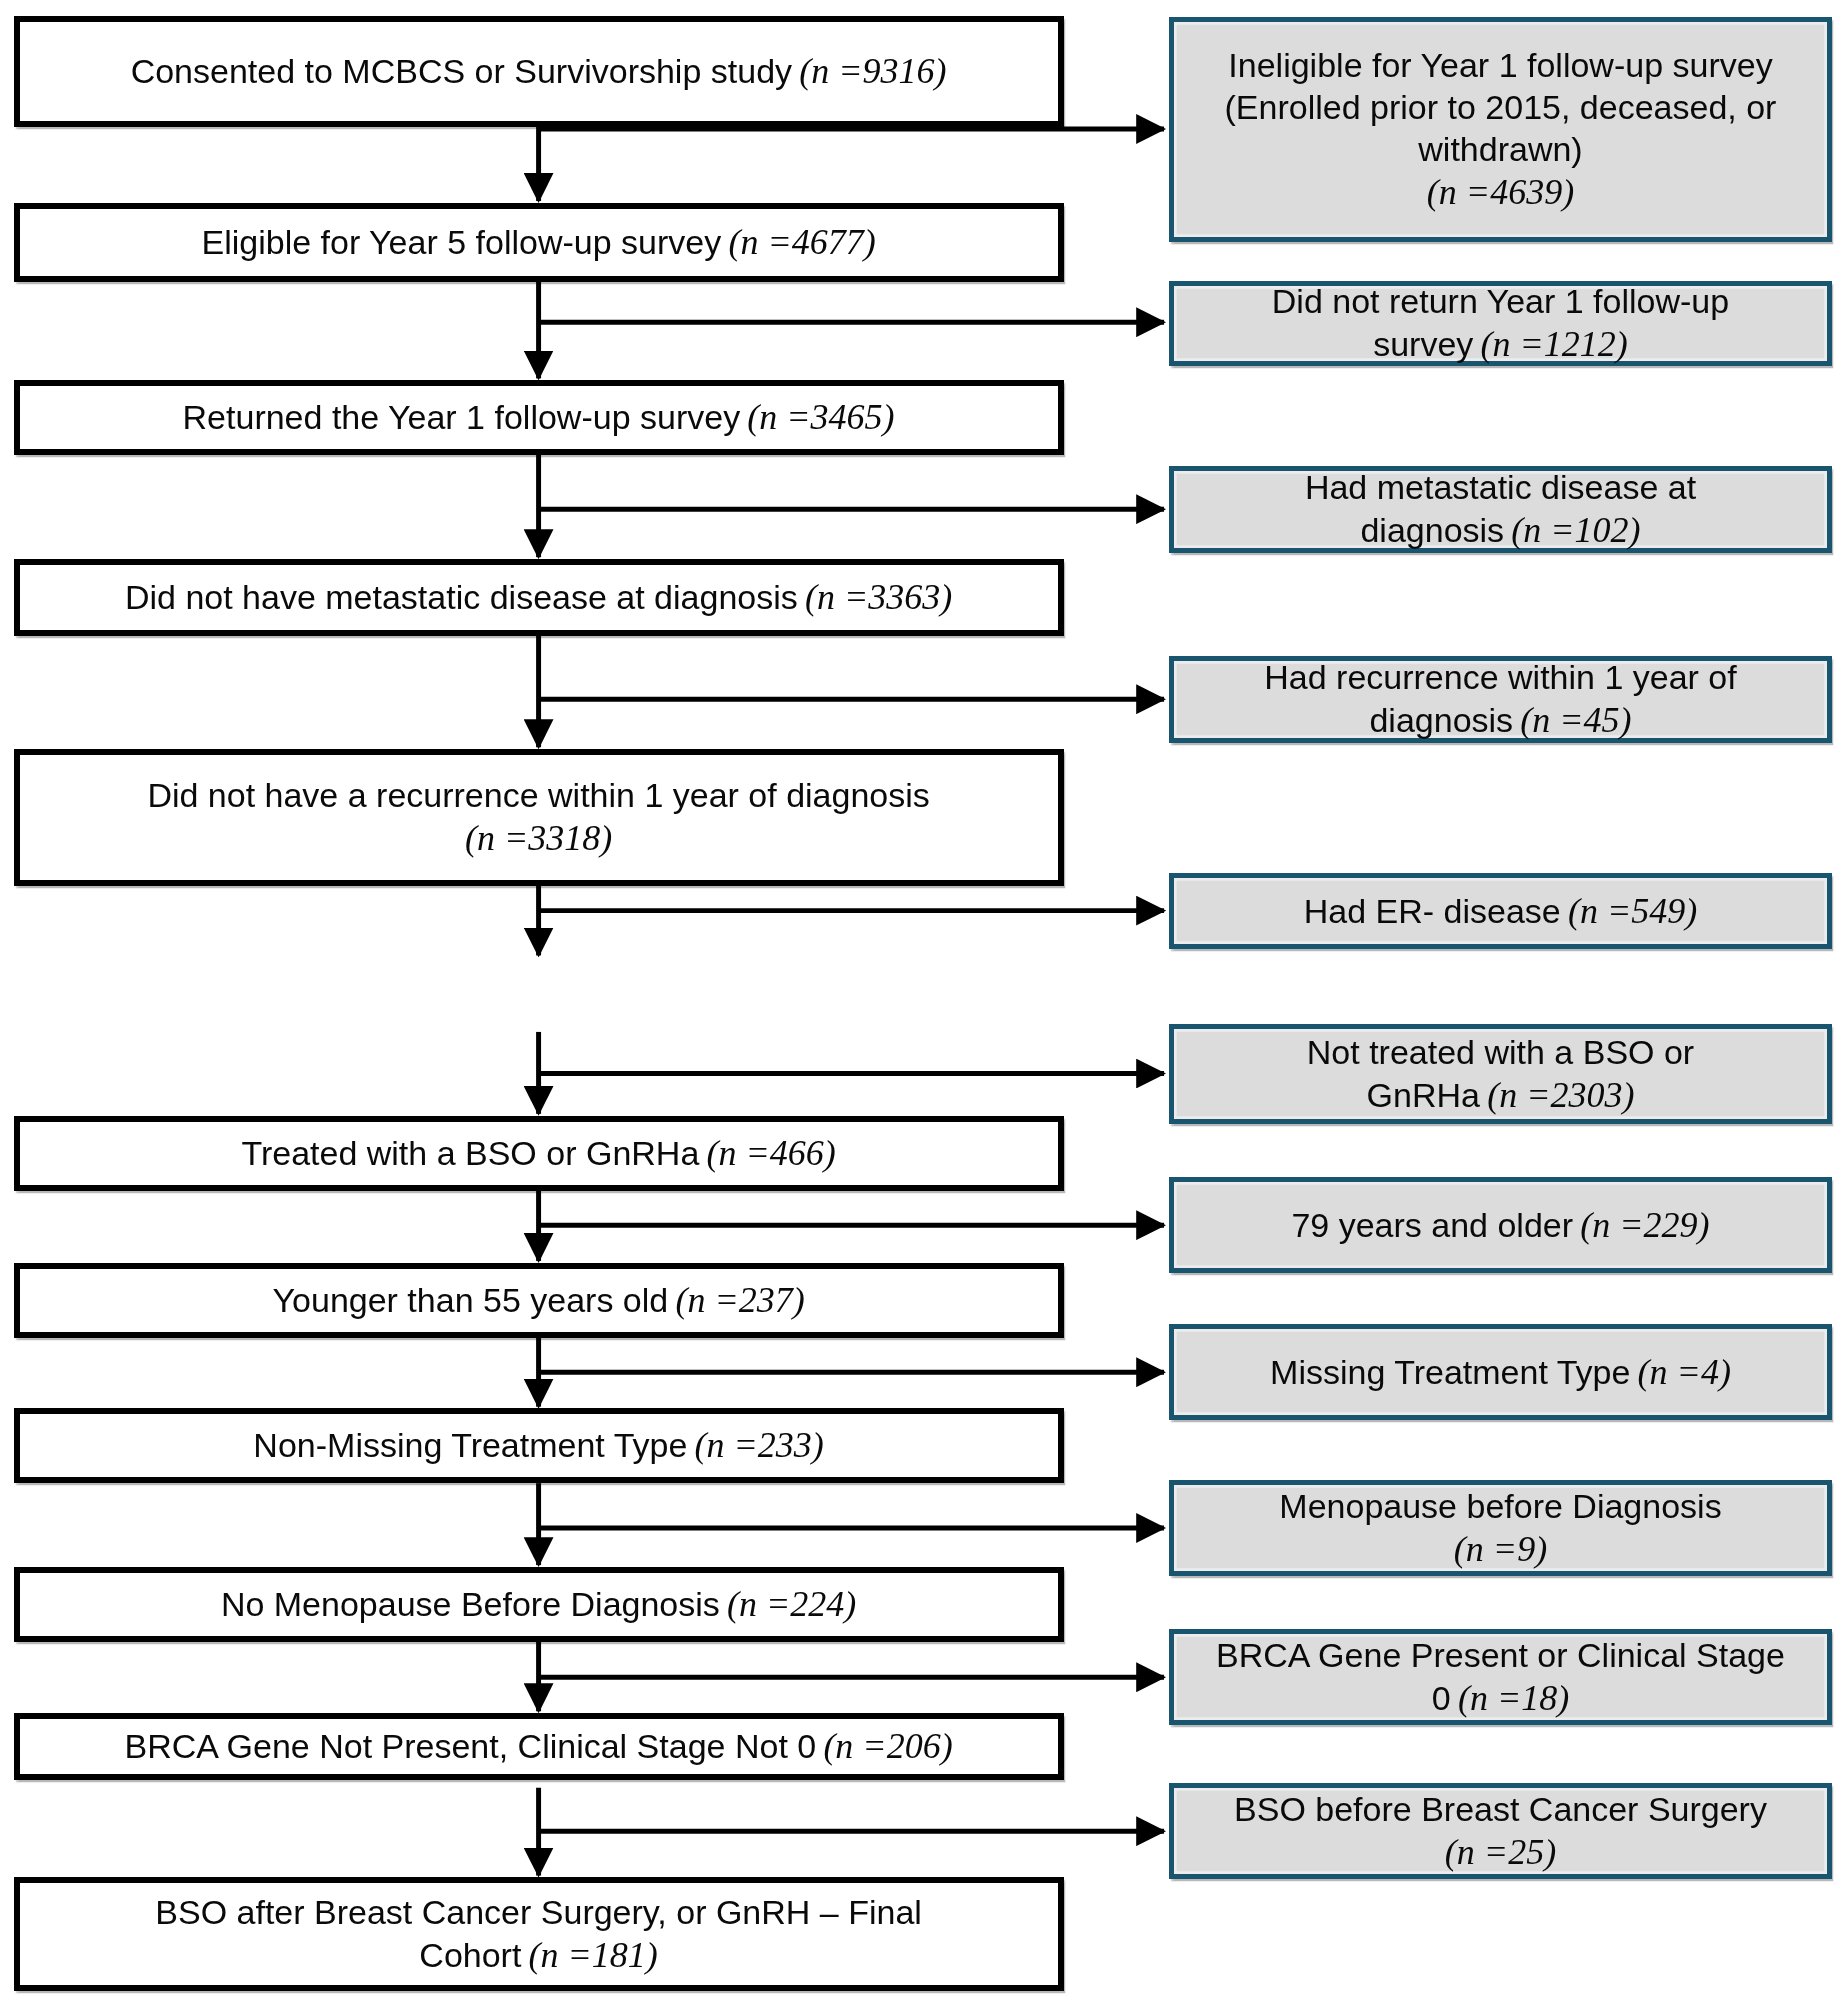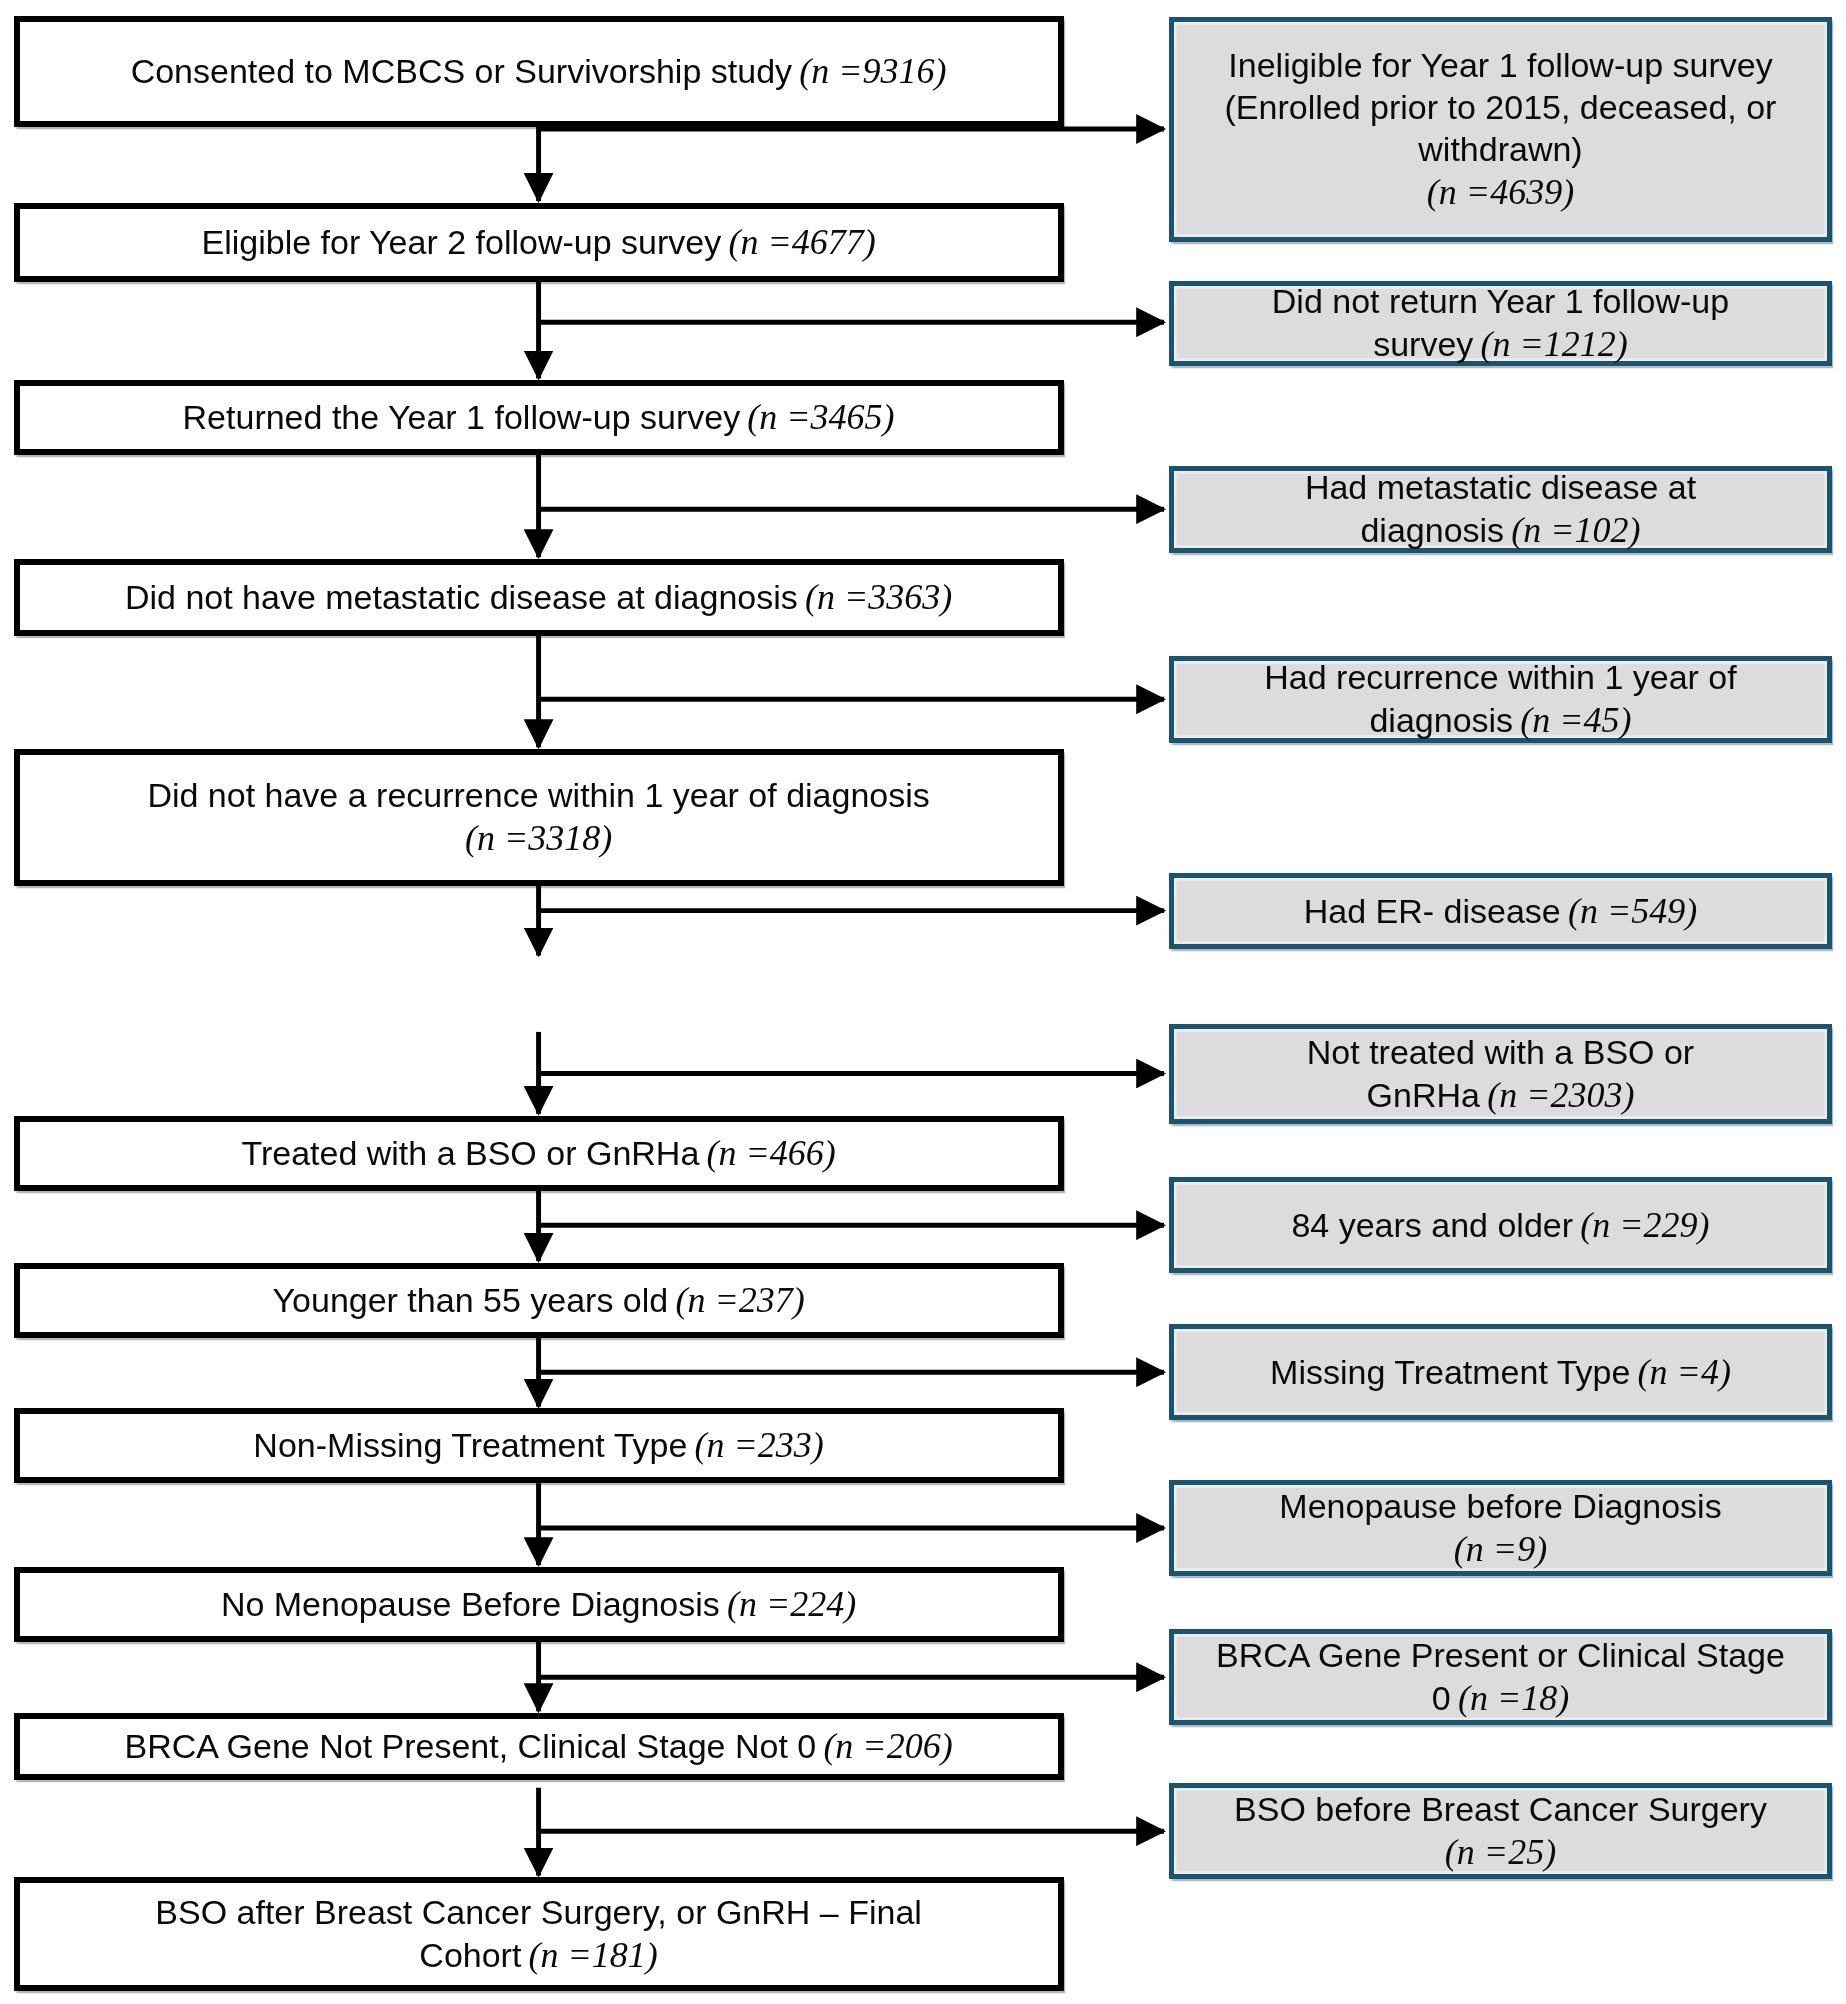--- a/index.html
+++ b/index.html
@@ -89,21 +89,21 @@
       <line x1="1190" y1="3376" x2="2572" y2="3376" marker-end="url(#arr)"></line>
       <line x1="1190" y1="3706" x2="2572" y2="3706" marker-end="url(#arr)"></line>
       <line x1="1190" y1="4046" x2="2572" y2="4046" marker-end="url(#arr)"></line>
     </g>
   </svg>
 
   <div class="mbox" style="top:16px;height:111px">
     <div class="bx"><span>Consented to MCBCS or Survivorship study</span><span class="nv">(n =9316)</span></div>
   </div>
   <div class="mbox" style="top:203px;height:79px">
-    <div class="bx"><span>Eligible for Year 2 follow-up survey</span><span class="nv">(n =4677)</span></div>
+    <div class="bx"><span>Eligible for Year 5 follow-up survey</span><span class="nv">(n =4677)</span></div>
   </div>
   <div class="mbox" style="top:380px;height:75px">
     <div class="bx"><span>Returned the Year 1 follow-up survey</span><span class="nv">(n =3465)</span></div>
   </div>
   <div class="mbox" style="top:559px;height:77px">
     <div class="bx"><span>Did not have metastatic disease at diagnosis</span><span class="nv">(n =3363)</span></div>
   </div>
   <div class="mbox stack" style="top:749px;height:137px">
     <div class="bx"><span>Did not have a recurrence within 1 year of diagnosis</span><span class="nv">(n =3318)</span></div>
   </div>
@@ -138,21 +138,21 @@
   <div class="xbox" style="top:656px;height:87px">
     <div class="bx"><span>Had recurrence within 1 year of diagnosis</span><span class="nv">(n =45)</span></div>
   </div>
   <div class="xbox" style="top:873px;height:76px">
     <div class="bx"><span>Had ER- disease</span><span class="nv">(n =549)</span></div>
   </div>
   <div class="xbox" style="top:1024px;height:100px">
     <div class="bx"><span>Not treated with a BSO or GnRHa</span><span class="nv">(n =2303)</span></div>
   </div>
   <div class="xbox" style="top:1177px;height:96px">
-    <div class="bx"><span>84 years and older</span><span class="nv">(n =229)</span></div>
+    <div class="bx"><span>79 years and older</span><span class="nv">(n =229)</span></div>
   </div>
   <div class="xbox" style="top:1324px;height:96px">
     <div class="bx"><span>Missing Treatment Type</span><span class="nv">(n =4)</span></div>
   </div>
   <div class="xbox stack" style="top:1480px;height:96px">
     <div class="bx"><span>Menopause before Diagnosis</span><span class="nv">(n =9)</span></div>
   </div>
   <div class="xbox" style="top:1629px;height:96px">
     <div class="bx"><span>BRCA Gene Present or Clinical Stage 0</span><span class="nv">(n =18)</span></div>
   </div>

